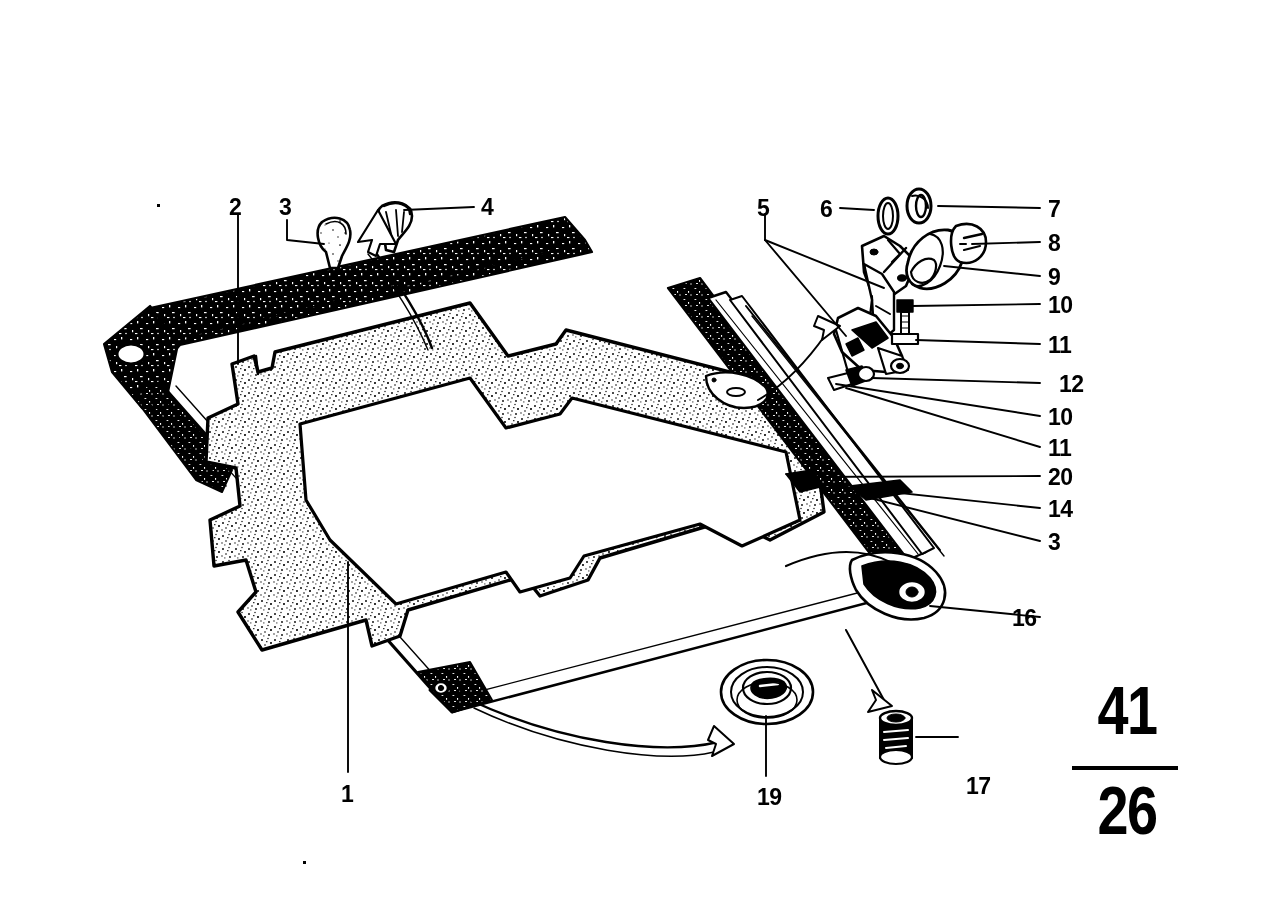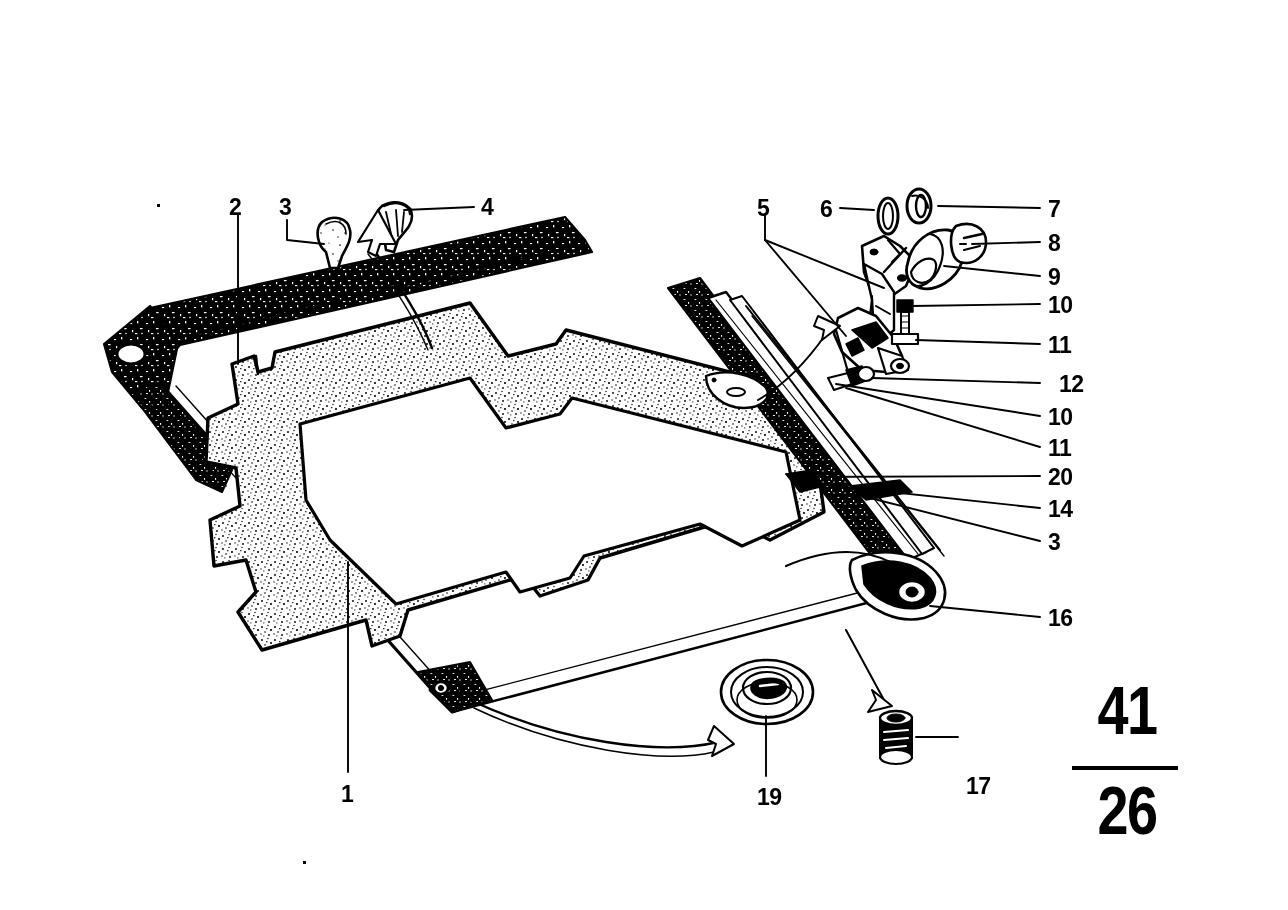--- a/index.html
+++ b/index.html
@@ -382,21 +382,21 @@
   <div class="callout" style="left:1048px; top:232px;">8</div>
   <div class="callout" style="left:1048px; top:266px;">9</div>
   <div class="callout" style="left:1048px; top:294px;">10</div>
   <div class="callout" style="left:1048px; top:334px;">11</div>
   <div class="callout" style="left:1048px; top:373px;margin-left:11px;">12</div>
   <div class="callout" style="left:1048px; top:406px;">10</div>
   <div class="callout" style="left:1048px; top:437px;">11</div>
   <div class="callout" style="left:1048px; top:466px;">20</div>
   <div class="callout" style="left:1048px; top:498px;">14</div>
   <div class="callout" style="left:1048px; top:531px;">3</div>
-  <div class="callout" style="left:1048px; top:607px;text-align:right;">16</div>
+  <div class="callout" style="left:1012px; top:607px;text-align:right;">16</div>
   <div class="callout" style="left:966px; top:727px;margin-top:48px;">17</div>
   <div class="callout" style="left:757px; top:786px;">19</div>
 
   <div class="pagenum" id="page-top">41</div>
   <div id="page-rule"></div>
   <div class="pagenum" id="page-bottom">26</div>
 
 </div>
 
 </body></html>

